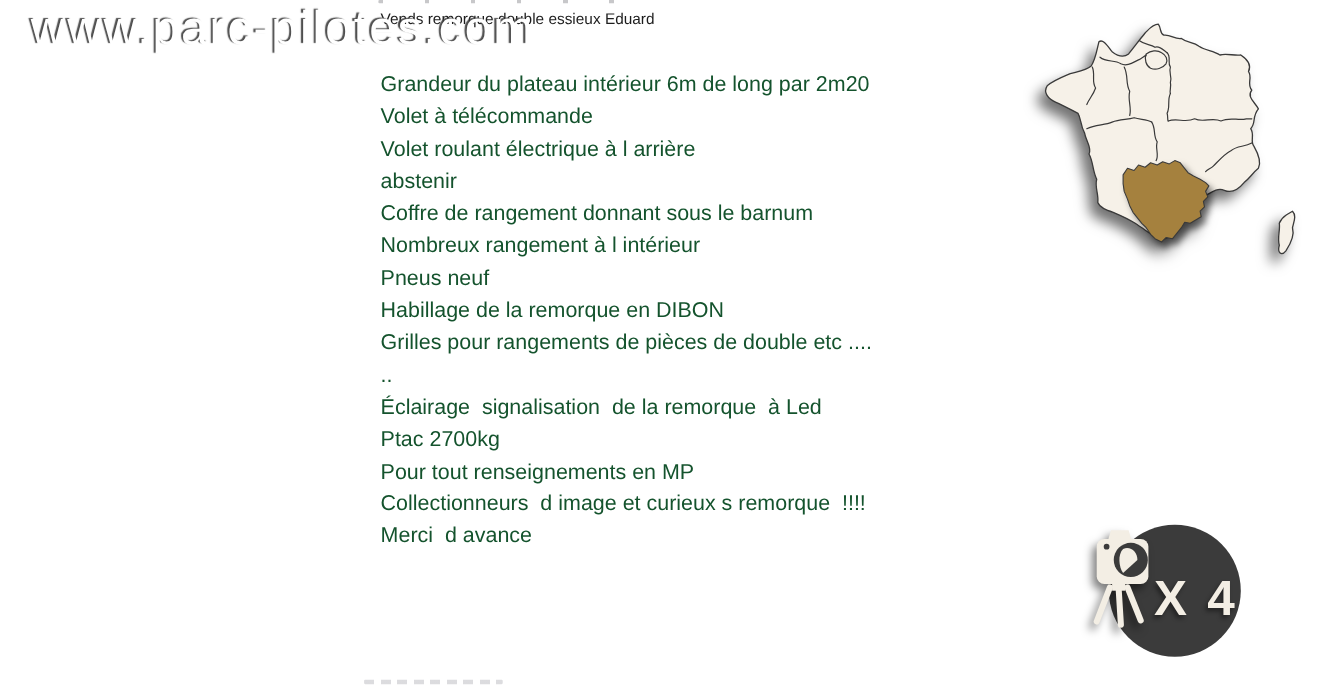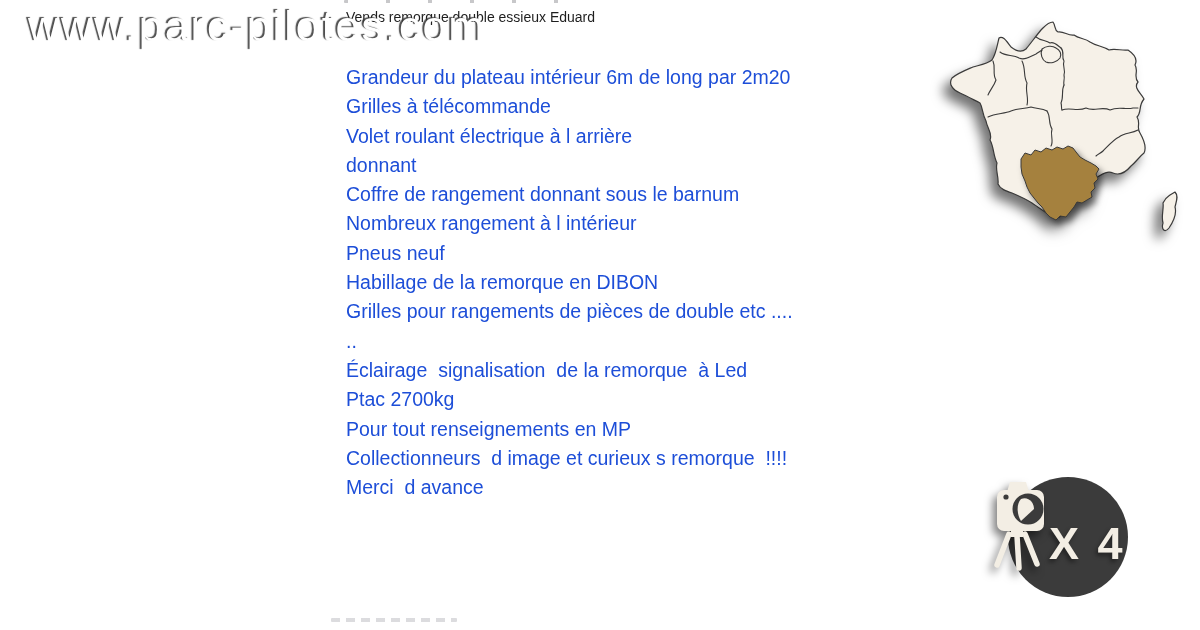--- a/index.html
+++ b/index.html
@@ -8,21 +8,21 @@
     background:#ffffff;
     font-family:"Liberation Sans",sans-serif;
   }
   
   .listing-title{
     position:absolute;left:346px;top:9px;
     font-size:14px;color:#1e1e1e;white-space:pre;
   }
   .listing-desc{
     position:absolute;left:346px;top:63px;
-    font-size:19.5px;line-height:29.3px;color:#1d4ed8;
+    font-size:19.5px;line-height:29.3px;color:#14532d;
   }
   .desc-line{white-space:pre;height:29.3px;}
   
   .watermark{
     position:absolute;left:28px;top:2px;
     font-size:43px;font-weight:300;letter-spacing:2px;
     color:#ffffff;white-space:nowrap;
     text-shadow:-2px -1px 1px rgba(55,55,55,0.88);
     pointer-events:none;
   }
@@ -53,23 +53,23 @@
     background:repeating-linear-gradient(90deg,#bfbfc4 0 9px,transparent 9px 15px);
   }
 </style>
 </head>
 <body>
 
 <div class="listing-title">Vends remorque double essieux Eduard</div>
 
 <div class="listing-desc">
   <div class="desc-line">Grandeur du plateau intérieur 6m de long par 2m20</div>
-  <div class="desc-line">Grilles à télécommande</div>
+  <div class="desc-line">Volet à télécommande</div>
   <div class="desc-line">Volet roulant électrique à l arrière</div>
-  <div class="desc-line">donnant</div>
+  <div class="desc-line">abstenir</div>
   <div class="desc-line">Coffre de rangement donnant sous le barnum</div>
   <div class="desc-line">Nombreux rangement à l intérieur</div>
   <div class="desc-line">Pneus neuf</div>
   <div class="desc-line">Habillage de la remorque en DIBON</div>
   <div class="desc-line">Grilles pour rangements de pièces de double etc ....</div>
   <div class="desc-line">..</div>
   <div class="desc-line">Éclairage  signalisation  de la remorque  à Led</div>
   <div class="desc-line">Ptac 2700kg</div>
   <div class="desc-line">Pour tout renseignements en MP</div>
   <div class="desc-line">Collectionneurs  d image et curieux s remorque  !!!!</div>

